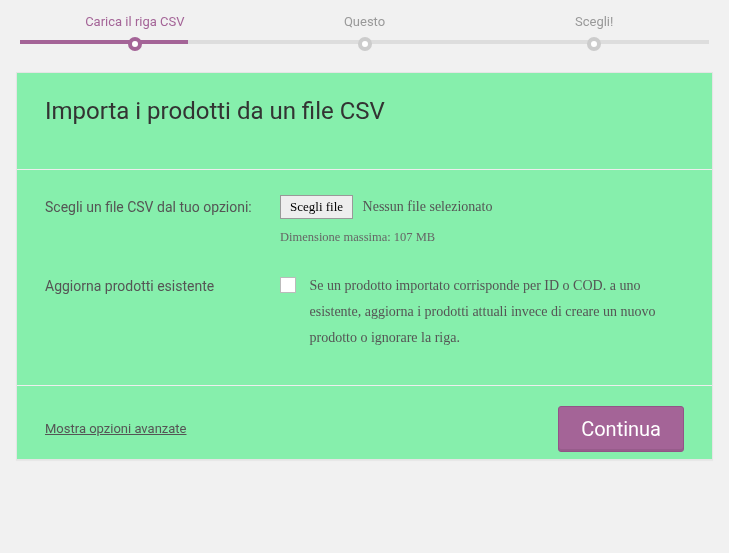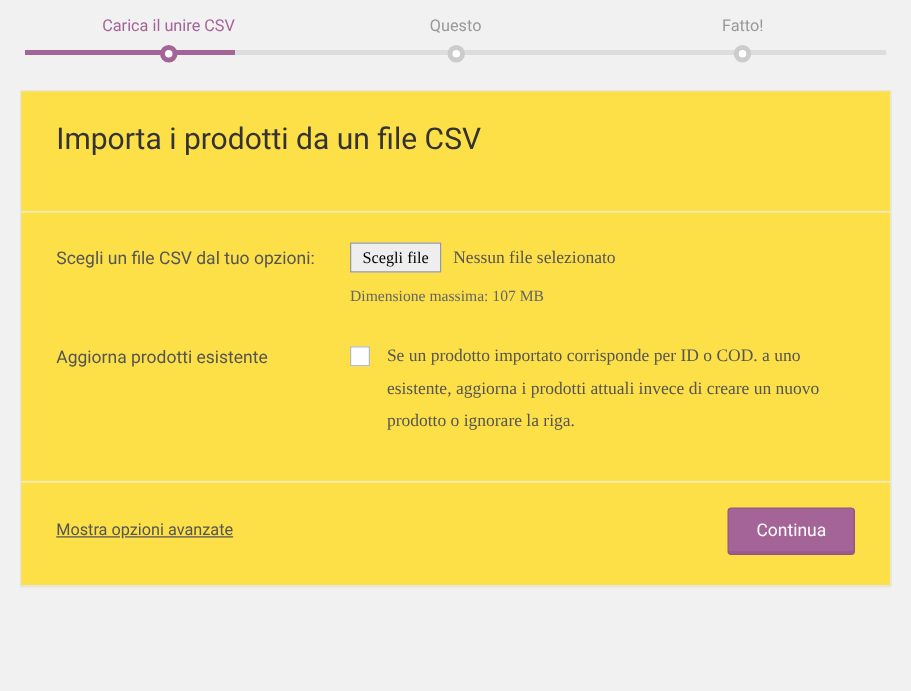--- a/index.html
+++ b/index.html
@@ -52,21 +52,21 @@
       width: 14px;
       height: 14px;
       border-radius: 50%;
       background: #fff;
       border: 4px solid #ccc;
       display: inline-block;
       margin-top: -3px;
     }
     .step.active .step-dot { border-color: #a46497; }
     .card {
-      background: #fde047;
+      background: #86efac;
       margin: 8px 16px;
       border: 1px solid #e5e5e5;
       box-shadow: 0 1px 1px rgba(0,0,0,.04);
     }
     .card-body { padding: 24px 28px 10px; }
     h1 {
       font-size: 24px;
       font-weight: 400;
       color: #333;
       margin-bottom: 14px;
@@ -102,59 +102,59 @@
       border: 1px solid #bbb;
       display: inline-block;
       vertical-align: top;
       margin-top: 4px;
       margin-right: 10px;
       background: #fff;
     }
     .checkbox-text { display: inline-block; width: calc(100% - 30px); vertical-align: top; }
     .card-footer {
       border-top: 1px solid #eee;
-      padding: 20px 28px 24px;
+      padding: 20px 28px 7px;
       display: flex;
       justify-content: space-between;
       align-items: center;
     }
     .adv-link {
       color: #555;
       text-decoration: underline;
       font-size: 13px;
       cursor: pointer;
     }
     .btn-primary {
       background: #a46497;
       color: #fff;
       border: 1px solid #935387;
       padding: 10px 22px;
-      font-size: 14px;
+      font-size: 20px;
       border-radius: 3px;
       cursor: pointer;
       font-family: inherit;
       box-shadow: inset 0 -2px rgba(0,0,0,.08);
     }
   </style>
 </head>
 <body>
 
 <div class="stepper">
   <div class="stepper-line"></div>
   <div class="stepper-progress"></div>
   <div class="step active">
-    <span class="step-label">Carica il unire CSV</span>
+    <span class="step-label">Carica il riga CSV</span>
     <span class="step-dot"></span>
   </div>
   <div class="step">
     <span class="step-label">Questo</span>
     <span class="step-dot"></span>
   </div>
   <div class="step">
-    <span class="step-label">Fatto!</span>
+    <span class="step-label">Scegli!</span>
     <span class="step-dot"></span>
   </div>
 </div>
 
 <div class="card">
   <div class="card-body">
     <h1>Importa i prodotti da un file CSV</h1>
   </div>
   <div class="divider"></div>
 

